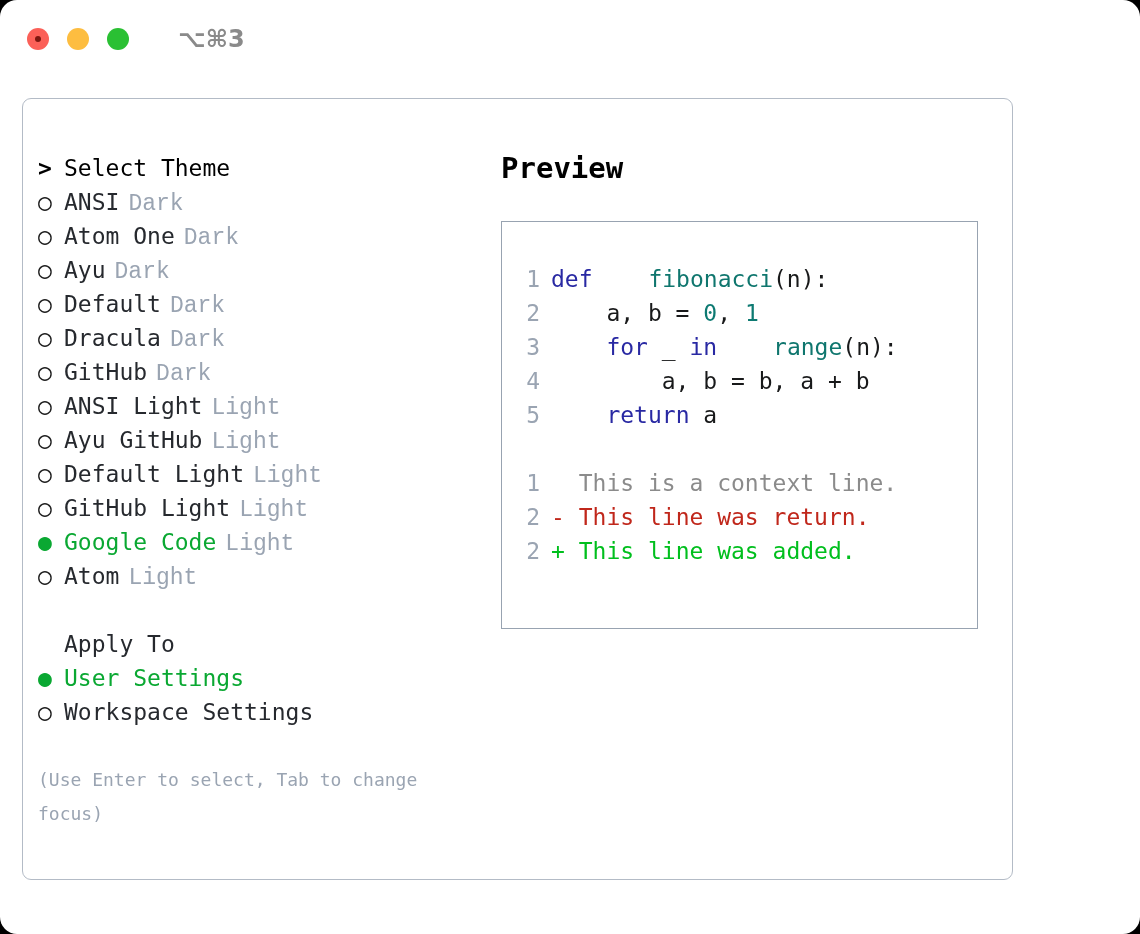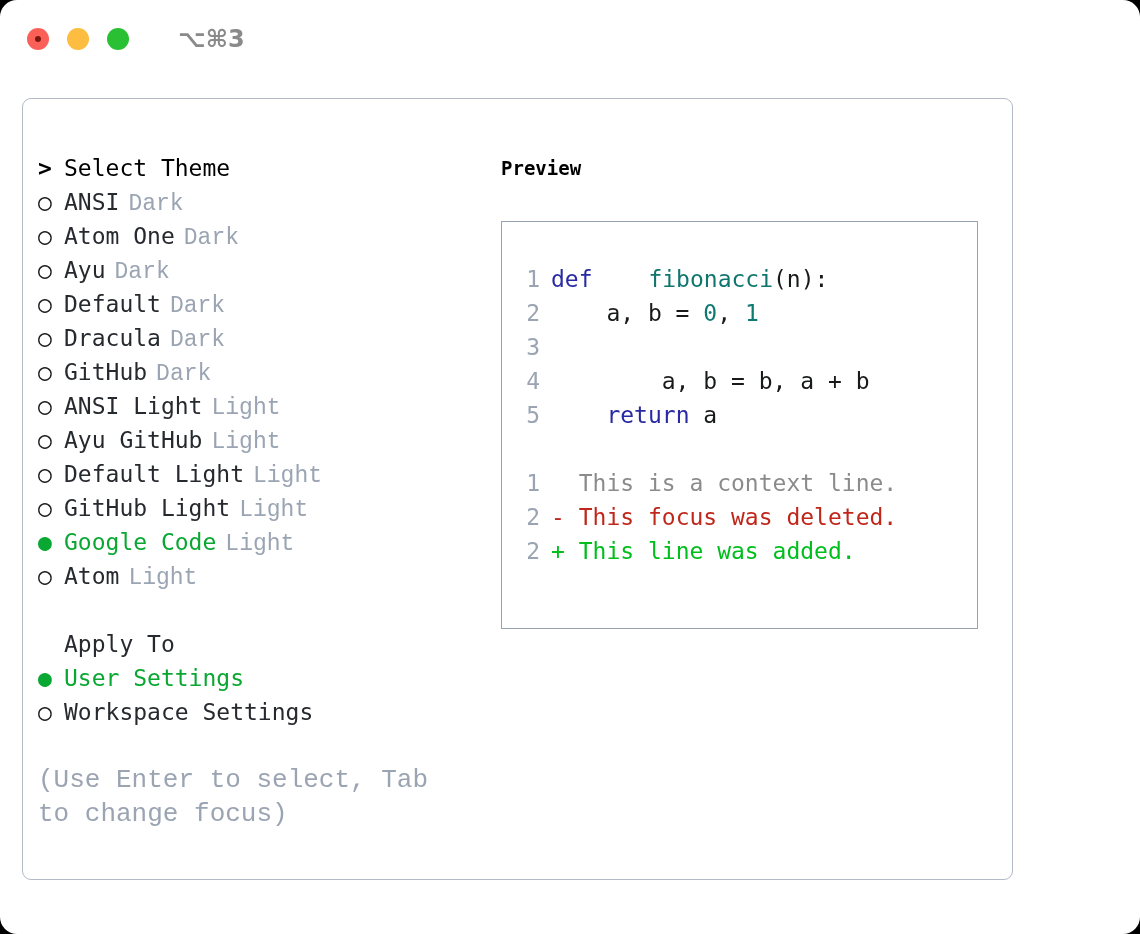--- a/index.html
+++ b/index.html
@@ -120,36 +120,35 @@
   .cat {
     color: #9aa4b2;
     margin-left: 9px;
     font-family: Liberation Mono, monospace;
   }
 
   .section-gap { height: 34px; }
 
   .hint {
     margin-top: 34px;
-    font-size: 26px;
+    font-size: 18px;
     line-height: 34px;
     color: #9aa4b2;
     width: 420px;
-    font-family: Liberation Mono, monospace;
   }
 
   
   .right-col {
     position: absolute;
     left: 478px;
     top: 52px;
     width: 490px;
   }
   .preview-title {
-    font-size: 19px;
+    font-size: 29px;
     font-weight: bold;
     color: #000000;
     line-height: 34px;
   }
   .preview-box {
     margin-top: 36px;
     width: 477px;
     height: 408px;
     border: 1.5px solid #98a3b1;
     box-sizing: border-box;
@@ -298,28 +297,28 @@
     </div>
 
     <div class="right-col">
       <div class="preview-title">Preview</div>
 
       <div class="preview-box">
         <div class="code-area">
           <div id="code-lines">
               <div class="cline"><span class="lnum">1</span><span class="ctext"><span class="tk-kw">def </span><span class="tk-fn">fibonacci</span><span class="tk-txt">(n):</span></span></div>
               <div class="cline"><span class="lnum">2</span><span class="ctext"><span class="tk-txt">    a, b = </span><span class="tk-num">0</span><span class="tk-txt">, </span><span class="tk-num">1</span></span></div>
-              <div class="cline"><span class="lnum">3</span></div>
+              <div class="cline"><span class="lnum">3</span><span class="ctext"><span class="tk-txt">    </span><span class="tk-kw">for</span><span class="tk-txt"> _ </span><span class="tk-kw">in</span><span class="tk-txt"> </span><span class="tk-fn">range</span><span class="tk-txt">(n):</span></span></div>
               <div class="cline"><span class="lnum">4</span><span class="ctext"><span class="tk-txt">        a, b = b, a + b</span></span></div>
               <div class="cline"><span class="lnum">5</span><span class="ctext"><span class="tk-txt">    </span><span class="tk-kw">return</span><span class="tk-txt"> a</span></span></div>
             </div>
           <div class="diff-gap"></div>
           <div id="diff-lines">
               <div class="cline"><span class="lnum">1</span><span class="ctext tk-ctx">  </span><span class="ctext tk-ctx">This is a context line.</span></div>
-              <div class="cline"><span class="lnum">2</span><span class="ctext tk-del">- </span><span class="ctext tk-del">This focus was deleted.</span></div>
+              <div class="cline"><span class="lnum">2</span><span class="ctext tk-del">- </span><span class="ctext tk-del">This line was return.</span></div>
               <div class="cline"><span class="lnum">2</span><span class="ctext tk-add">+ </span><span class="ctext tk-add">This line was added.</span></div>
             </div>
         </div>
       </div>
     </div>
 
   </div>
 </div>
 
 </body></html>

